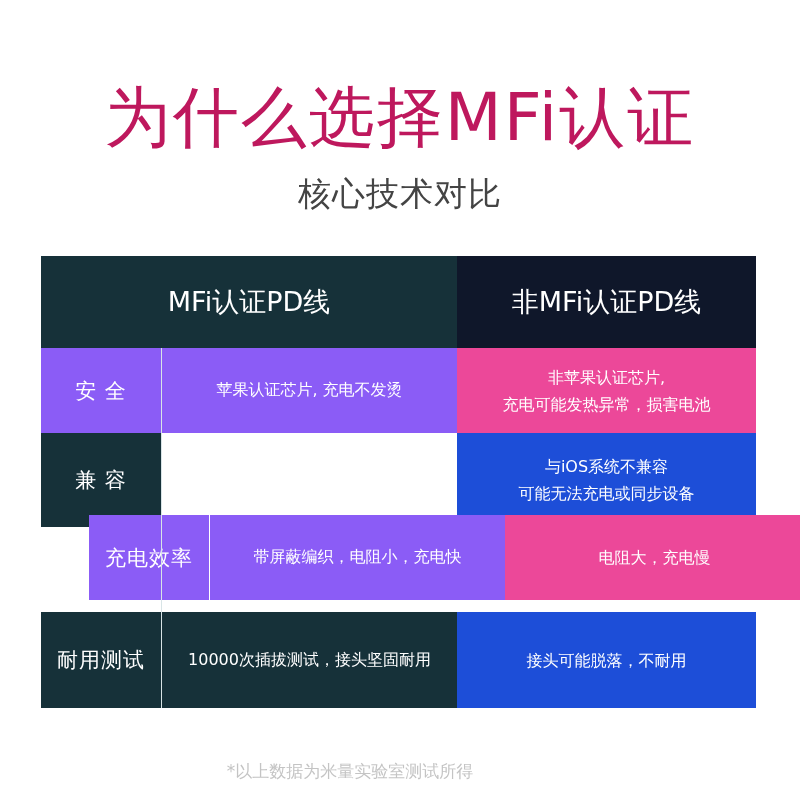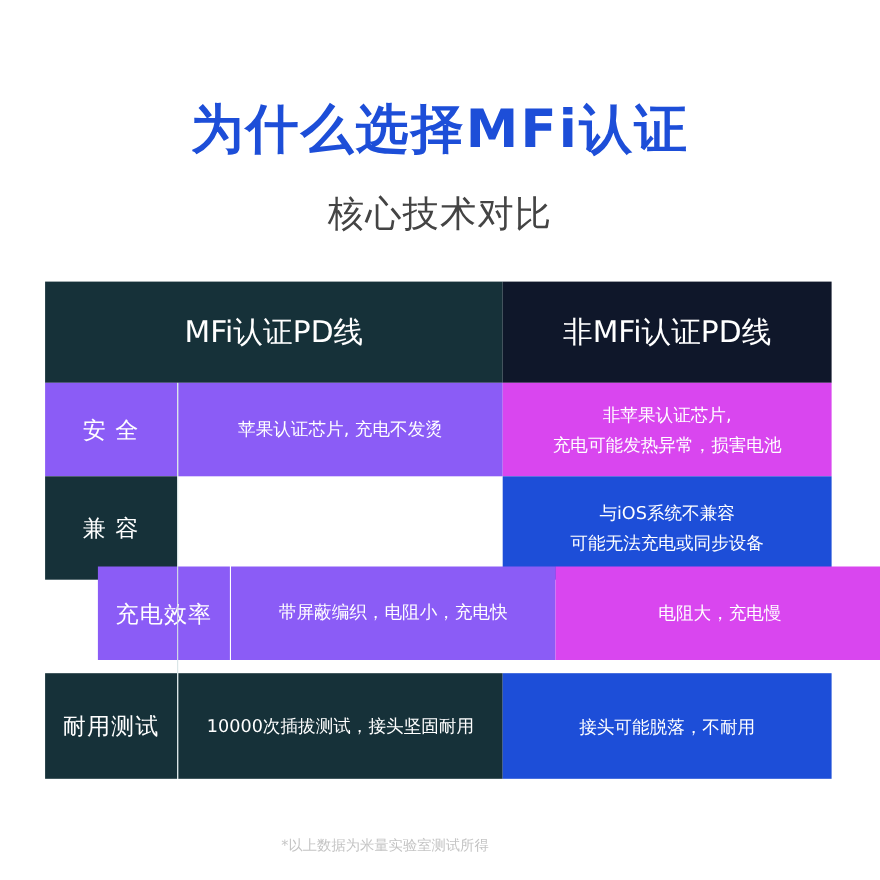--- a/index.html
+++ b/index.html
@@ -1,39 +1,39 @@
 <!DOCTYPE html>
 <html><head>
 <meta charset="utf-8">
 <style>
   html, body { margin:0; padding:0; }
   body { width:800px; height:800px; background:#ffffff; position:relative; overflow:hidden;
          font-family:"DejaVu Sans","Liberation Sans",sans-serif; }
   .title { position:absolute; left:0; top:76px; width:800px; text-align:center;
-           font-size:48px; font-weight:bold; color:#1d4ed8; letter-spacing:2px; line-height:84px; }
+           font-size:66px; font-weight:normal; color:#be185d; letter-spacing:2px; line-height:84px; }
   .subtitle { position:absolute; left:0; top:175px; width:800px; text-align:center;
               font-size:33px; color:#444; line-height:44px; letter-spacing:1px;font-family:Liberation Mono, monospace; }
   .table { position:absolute; left:41px; top:256px; width:715px; height:408px; }
   .hdr { position:absolute; top:0; height:92px; display:flex; align-items:center; justify-content:center;
          color:#fff; font-size:27px; }
   .hdr.mfi { left:0; width:416px; background:#163139; }
   .hdr.non { left:416px; width:299px; background:#0f172a; }
   .row { position:absolute; left:0; width:715px; }
   .cell { position:absolute; top:0; height:100%; display:flex; align-items:center; justify-content:center;
           text-align:center; color:#fff; }
   .cell.label { left:0; width:120px; font-size:21px; letter-spacing:1px; }
   .cell.mfi { left:121px; width:295px; font-size:16px; }
   .cell.non { left:416px; width:299px; font-size:16px; line-height:27px; }
   .divider { position:absolute; left:120px; top:92px; width:1px; height:360px; background:#d8e4e6; }
   .row.light .cell.label, .row.light .cell.mfi { background:#8b5cf6; }
-  .row.light .cell.non { background:#d946ef; }
+  .row.light .cell.non { background:#ec4899; }
   .row.dark .cell.label, .row.dark .cell.mfi { background:#163139; }
   .row.dark .cell.non { background:#1d4ed8; }
   .footnote { position:absolute; left:0; top:760px; width:700px; text-align:center;
-              font-size:13px; color:#c4c4c4; }
+              font-size:17px; color:#c4c4c4; }
 </style>
 </head>
 <body>
 
 <div class="title">为什么选择MFi认证</div>
 <div class="subtitle">核心技术对比</div>
 
 <div class="table">
   <div class="hdr mfi">MFi认证PD线</div>
   <div class="hdr non">非MFi认证PD线</div>

